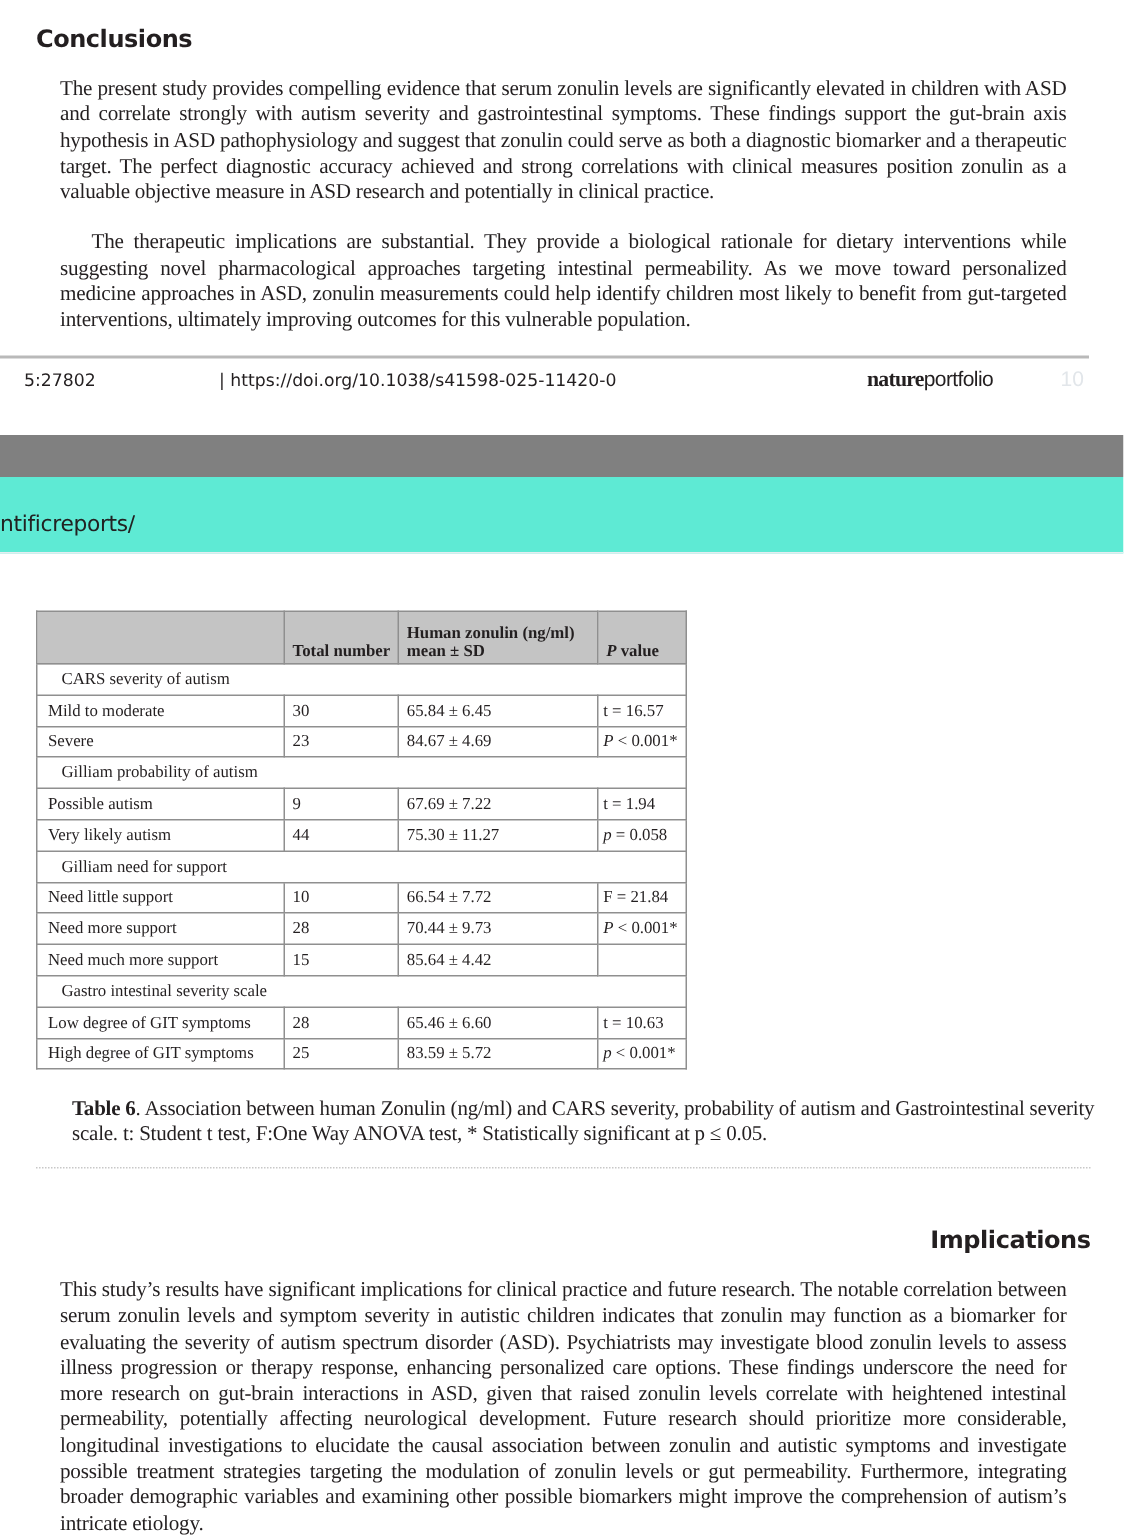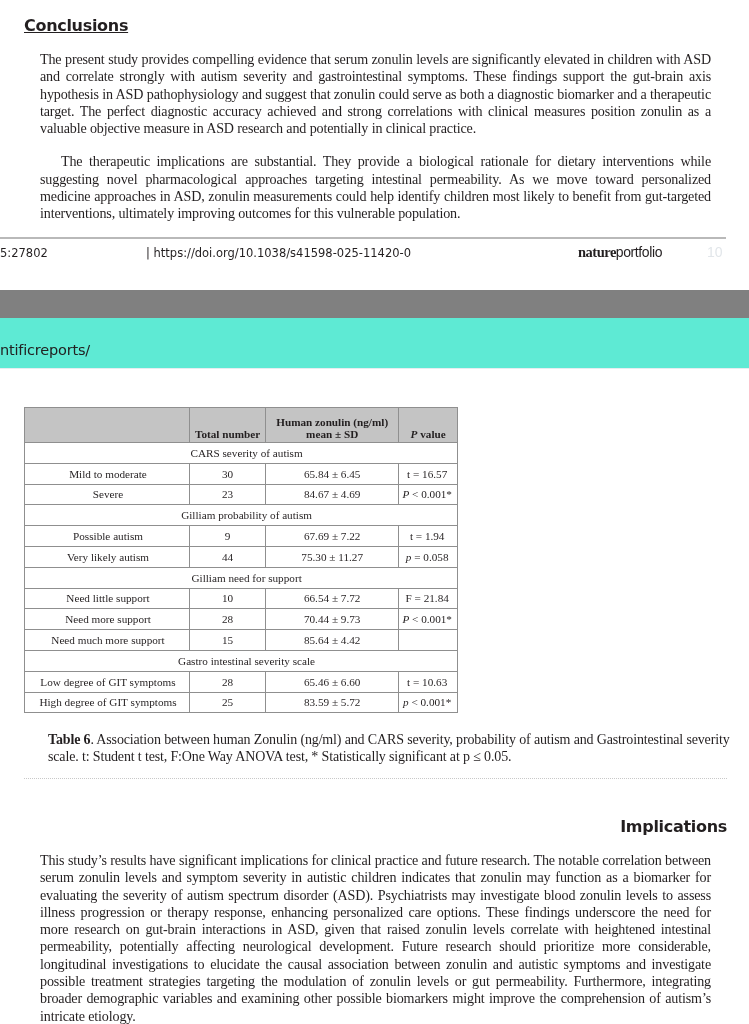--- a/index.html
+++ b/index.html
@@ -13,42 +13,42 @@
     font-family: "DejaVu Sans", "Liberation Sans", sans-serif;
     font-weight: bold; font-size: 16px; letter-spacing: -0.3px;
     margin: 0; color: #231f20;
   }
   .body-text {
     font-size: 14.1px; line-height: 17.3px; text-align: justify;
     margin: 16px; letter-spacing: -0.15px;
   }
   .body-text.indent { text-indent: 21px; }
   #conclusions { position: absolute; left: 24px; top: 16px; width: 703px; }
-  #conclusions .heading { margin-bottom: 1px; text-decoration: underline; }
+  #conclusions .heading { margin-bottom: 1px; }
 
   .footer-rule { position: absolute; left: 0; top: 237px; width: 726px; height: 2px; background: #b9b9b9; }
   .footer { position: absolute; top: 244px; left: 0; width: 749px; height: 22px;
             font-family: "DejaVu Sans", "Liberation Sans", sans-serif; font-size: 11.5px; color: #231f20; }
-  .footer .cite { position: absolute; left: 0; top: 2px; }
+  .footer .cite { position: absolute; left: 16px; top: 2px; }
   .footer .doi { position: absolute; left: 146px; top: 2px; }
   .footer .brand { position: absolute; left: 578px; top: 0px; font-family: "Liberation Sans", sans-serif; font-size: 14px; letter-spacing: -0.4px; }
   .footer .brand b { font-family: "Liberation Serif", serif; font-weight: bold; font-size: 14.5px; letter-spacing: -0.5px; }
   .footer .pageno { position: absolute; left: 707px; top: 0px; font-family: "Liberation Sans", sans-serif; font-size: 14px; color: #e2e6ea; }
 
   .viewer-gap { position: absolute; left: 0; top: 266px; width: 749px; height: 24px; background: #fff; }
   .viewer-bar-dark { position: absolute; left: 0; top: 290px; width: 749px; height: 28px; background: #808080; }
   .viewer-bar-light { position: absolute; left: 0; top: 318px; width: 749px; height: 50px; background: #5eead4;
     border-bottom: 1px solid #e6edf1; }
   .viewer-bar-light .url { position: absolute; left: 0; top: 24px; font-family: "DejaVu Sans", "Liberation Sans", sans-serif;
     font-size: 14.5px; color: #222; letter-spacing: -0.2px; }
 
   
   #table6 { position: absolute; left: 24px; top: 407px; border-collapse: collapse;
     font-size: 11.2px; color: #231f20; }
-  #table6 td, #table6 th { border: 1px solid #8f8f8f; padding: 0 5px; height: 19.8px; vertical-align: middle; text-align: center; white-space: nowrap; }
+  #table6 td, #table6 th { border: 1px solid #8f8f8f; padding: 0 5px; height: 19.8px; vertical-align: middle; text-align: left; white-space: nowrap; }
   #table6 th { background: #c4c4c4; font-weight: bold; height: 32px; vertical-align: bottom; padding-bottom: 2px; line-height: 12px; }
   #table6 tr.group td { padding-left: 16px; }
   #table6 td.label { padding-left: 7px; }
   #table6 .c1 { width: 152px; }
   #table6 .c2 { width: 65px; }
   #table6 .c3 { width: 122px; }
   #table6 .c4 { width: 48px; }
   #table6 td.c4 { padding-left: 3px; }
 
   #caption { position: absolute; left: 24px; top: 731px; width: 705px; font-size: 14px; line-height: 17px; letter-spacing: -0.15px; margin-left: 24px; }

